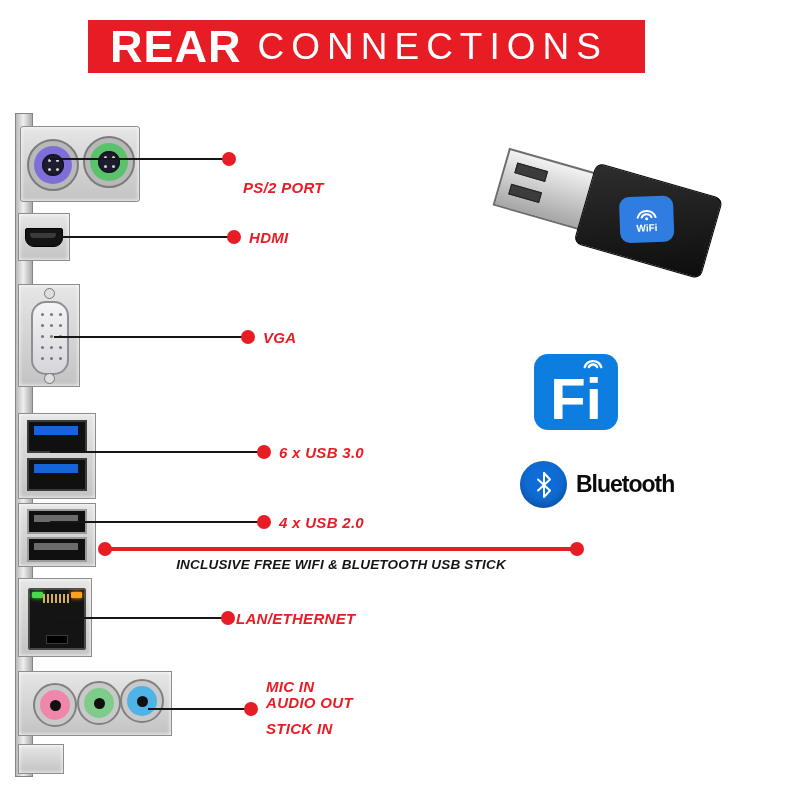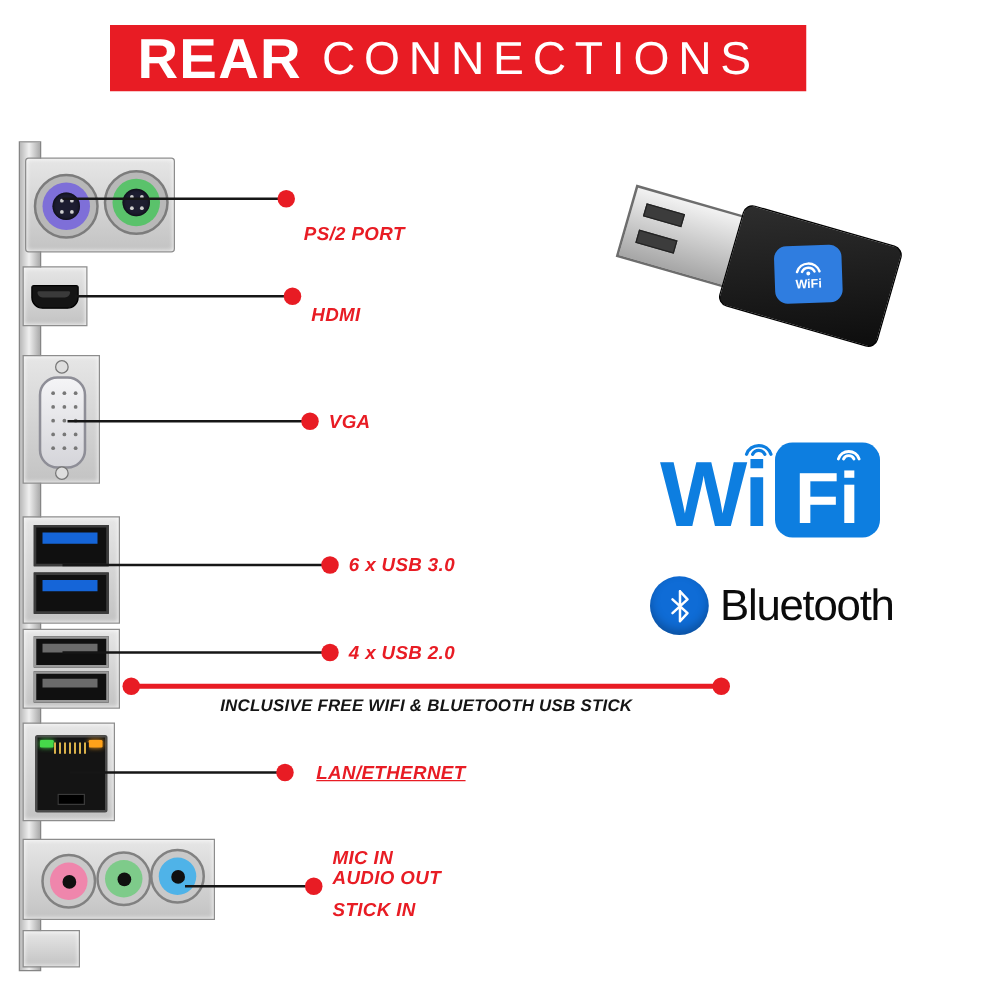--- a/index.html
+++ b/index.html
@@ -75,25 +75,25 @@
   .jack-hole{width:11px;height:11px;border-radius:50%;background:#101010;}
 
   .mod-bottom{left:18px;top:744px;width:44px;height:28px;}
 
   
   .cline{position:absolute;height:2px;background:#161616;}
   .cdot{position:absolute;width:14px;height:14px;border-radius:50%;background:#e81c24;}
   .clabel{position:absolute;color:#e81c24;font-weight:bold;font-style:italic;font-size:15px;letter-spacing:.3px;white-space:nowrap;}
 
   .cl-ps2{left:50px;top:158px;width:176px;}   .cd-ps2{left:222px;top:152px;}  .ct-ps2{left:243px;top:151px;margin-top:28px;}
-  .cl-hdmi{left:60px;top:236px;width:171px;}  .cd-hdmi{left:227px;top:230px;} .ct-hdmi{left:249px;top:244px;}
+  .cl-hdmi{left:60px;top:236px;width:171px;}  .cd-hdmi{left:227px;top:230px;} .ct-hdmi{left:249px;top:229px;}
   .cl-vga{left:54px;top:336px;width:191px;}   .cd-vga{left:241px;top:330px;}  .ct-vga{left:263px;top:329px;}
   .cl-usb3{left:50px;top:451px;width:211px;}  .cd-usb3{left:257px;top:445px;} .ct-usb3{left:279px;top:444px;}
   .cl-usb2{left:50px;top:521px;width:211px;}  .cd-usb2{left:257px;top:515px;} .ct-usb2{left:279px;top:514px;}
-  .cl-lan{left:56px;top:617px;width:169px;}   .cd-lan{left:221px;top:611px;}  .ct-lan{left:253px;top:610px;text-decoration:underline;}
+  .cl-lan{left:56px;top:617px;width:169px;}   .cd-lan{left:221px;top:611px;}  .ct-lan{left:236px;top:610px;}
   .cl-audio{left:148px;top:708px;width:100px;}.cd-audio{left:244px;top:702px;}
   .ct-audio1{left:266px;top:678px;} .ct-audio2{left:266px;top:694px;} .ct-audio3{left:266px;top:720px;}
 
   
   .note-line{position:absolute;left:105px;top:547px;width:472px;height:4px;background:#e81c24;}
   .nd-left{left:98px;top:542px;}
   .nd-right{left:570px;top:542px;}
   .note-text{position:absolute;left:105px;top:557px;width:472px;text-align:center;font-size:13.5px;font-weight:bold;font-style:italic;color:#151515;letter-spacing:.2px;}
 
   
@@ -110,21 +110,21 @@
   .wifi-logo{position:absolute;left:528px;top:338px;height:92px;display:flex;align-items:flex-end;}
   .wifi-wi{position:relative;color:#0d7ee0;font-size:74px;font-weight:bold;letter-spacing:-2px;line-height:.92;}
   .wi-arcs{position:absolute;left:66px;top:-12px;}
   .wifi-fi-box{position:relative;width:84px;height:76px;background:#0d7ee0;border-radius:14px;display:flex;align-items:flex-end;justify-content:center;margin-left:6px;}
   .wifi-fi{color:#fff;font-size:58px;font-weight:bold;line-height:1.05;}
   .fi-arcs{position:absolute;left:48px;top:2px;}
 
   
   .bt-logo{position:absolute;left:520px;top:461px;display:flex;align-items:center;gap:9px;}
   .bt-icon{width:47px;height:47px;border-radius:50%;background:#0f6cd6;display:flex;align-items:center;justify-content:center;box-shadow:inset 0 -4px 8px rgba(0,0,0,.25);}
-  .bt-text{font-size:35px;font-weight:normal;color:#0b0b0b;letter-spacing:-1px;}
+  .bt-text{font-size:23px;font-weight:bold;color:#0b0b0b;letter-spacing:-1px;}
 </style>
 </head>
 <body>
 
 <div class="header">
   <span class="title-bold">REAR</span>
   <span class="title-light">CONNECTIONS</span>
 </div>
 
 <div>
@@ -252,27 +252,20 @@
         <path d="M3 12 A 9.5 9.5 0 0 1 21 12" stroke="#ffffff" stroke-width="2" fill="none" stroke-linecap="round"></path>
         <path d="M7 12 A 5.5 5.5 0 0 1 17 12" stroke="#ffffff" stroke-width="2" fill="none" stroke-linecap="round"></path>
         <circle cx="12" cy="13.4" r="1.6" fill="#ffffff"></circle>
       </svg>
       <span class="wtext">WiFi</span>
     </div>
   </div>
 </div>
 
 <div class="wifi-logo">
-  <span class="wifi-wi">
-    <span>Wi</span>
-    <svg class="wi-arcs" width="26" height="16" viewBox="0 0 24 14">
-      <path d="M3 12 A 9.5 9.5 0 0 1 21 12" stroke="#0d7ee0" stroke-width="2.4" fill="none" stroke-linecap="round"></path>
-      <path d="M7.5 12 A 5 5 0 0 1 16.5 12" stroke="#0d7ee0" stroke-width="2.4" fill="none" stroke-linecap="round"></path>
-    </svg>
-  </span>
   <span class="wifi-fi-box">
     <span class="wifi-fi">Fi</span>
     <svg class="fi-arcs" width="22" height="13" viewBox="0 0 24 14">
       <path d="M3 12 A 9.5 9.5 0 0 1 21 12" stroke="#ffffff" stroke-width="2.6" fill="none" stroke-linecap="round"></path>
       <path d="M7.5 12 A 5 5 0 0 1 16.5 12" stroke="#ffffff" stroke-width="2.6" fill="none" stroke-linecap="round"></path>
     </svg>
   </span>
 </div>
 
 <div class="bt-logo">

